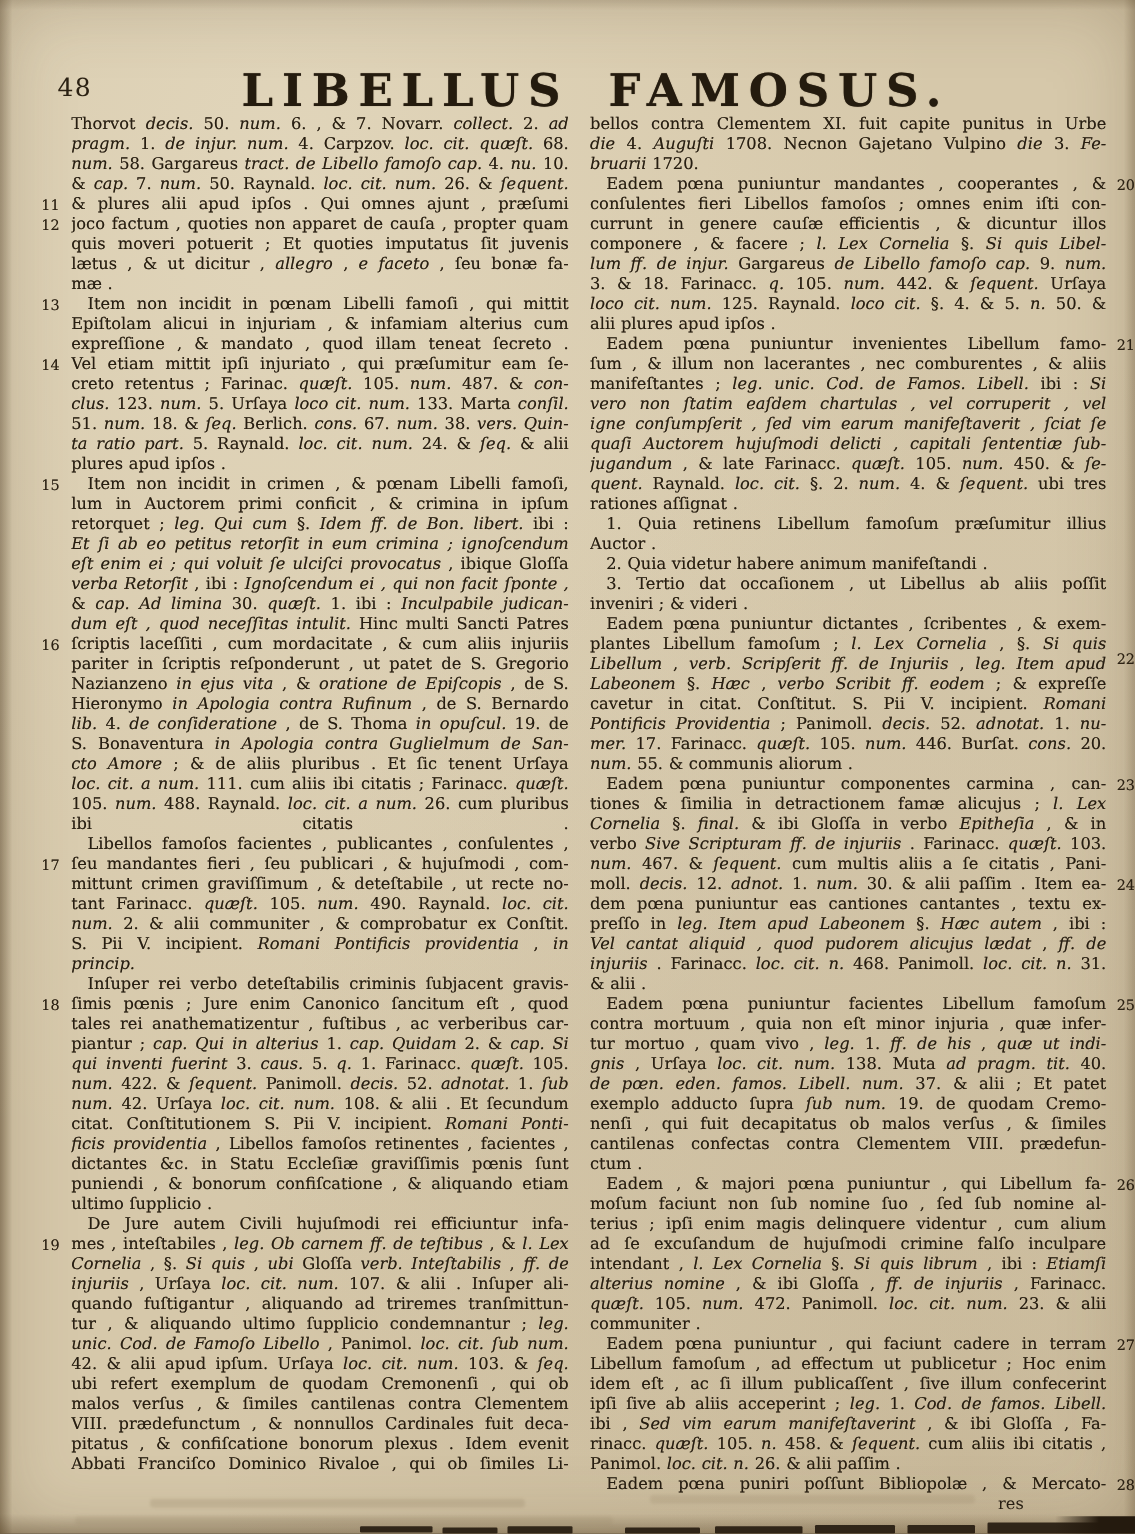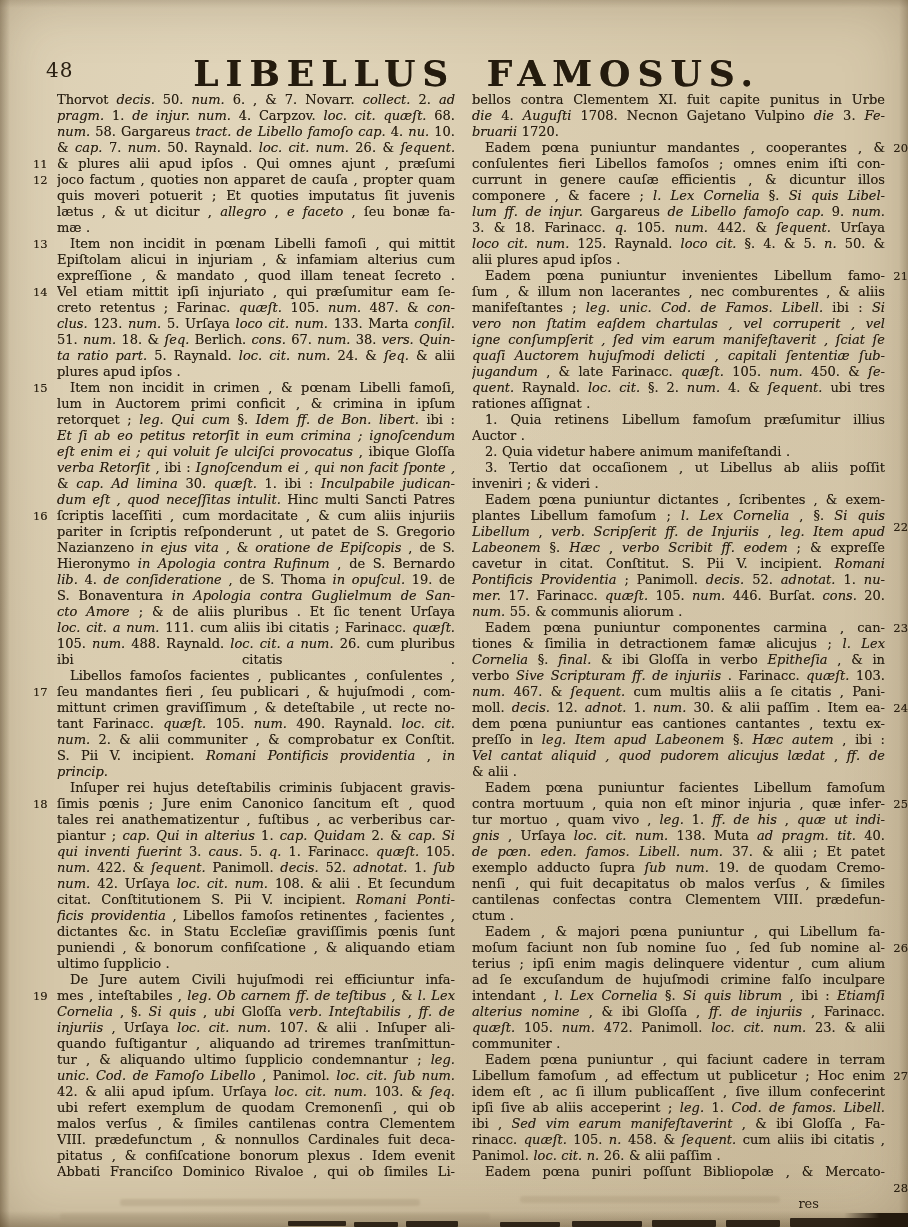--- a/index.html
+++ b/index.html
@@ -110,21 +110,21 @@
       <div class="line"><i>loc. cit. a num.</i> 111. cum aliis ibi citatis ; Farinacc. <i>quæſt.</i></div>
       <div class="line">105. <i>num.</i> 488. Raynald. <i>loc. cit. a num.</i> 26. cum pluribus</div>
       <div class="line">ibi citatis .</div>
       <div class="line indent">Libellos famoſos facientes , publicantes , conſulentes ,</div>
       <div class="line">ſeu mandantes fieri , ſeu publicari , &amp; hujuſmodi , com-</div>
       <div class="line">mittunt crimen graviſſimum , &amp; deteſtabile , ut recte no-</div>
       <div class="line">tant Farinacc. <i>quæſt.</i> 105. <i>num.</i> 490. Raynald. <i>loc. cit.</i></div>
       <div class="line"><i>num.</i> 2. &amp; alii communiter , &amp; comprobatur ex Conſtit.</div>
       <div class="line">S. Pii V. incipient. <i>Romani Pontificis providentia</i> , <i>in</i></div>
       <div class="line nj"><i>princip.</i></div>
-      <div class="line indent">Inſuper rei hujus deteſtabilis criminis ſubjacent gravis-</div>
+      <div class="line indent">Inſuper rei verbo deteſtabilis criminis ſubjacent gravis-</div>
       <div class="line">ſimis pœnis ; Jure enim Canonico ſancitum eſt , quod</div>
       <div class="line">tales rei anathematizentur , fuſtibus , ac verberibus car-</div>
       <div class="line">piantur ; <i>cap. Qui in alterius</i> 1. <i>cap. Quidam</i> 2. &amp; <i>cap. Si</i></div>
       <div class="line"><i>qui inventi fuerint</i> 3. <i>caus.</i> 5. <i>q.</i> 1. Farinacc. <i>quæſt.</i> 105.</div>
       <div class="line"><i>num.</i> 422. &amp; <i>ſequent.</i> Panimoll. <i>decis.</i> 52. <i>adnotat.</i> 1. <i>ſub</i></div>
       <div class="line"><i>num.</i> 42. Urſaya <i>loc. cit. num.</i> 108. &amp; alii . Et ſecundum</div>
       <div class="line">citat. Conſtitutionem S. Pii V. incipient. <i>Romani Ponti-</i></div>
       <div class="line"><i>ficis providentia</i> , Libellos famoſos retinentes , facientes ,</div>
       <div class="line">dictantes &amp;c. in Statu Eccleſiæ graviſſimis pœnis ſunt</div>
       <div class="line">puniendi , &amp; bonorum confiſcatione , &amp; aliquando etiam</div>
@@ -188,20 +188,21 @@
       <div class="line nj"><i>num.</i> 55. &amp; communis aliorum .</div>
       <div class="line indent">Eadem pœna puniuntur componentes carmina , can-</div>
       <div class="line">tiones &amp; ſimilia in detractionem famæ alicujus ; <i>l. Lex</i></div>
       <div class="line"><i>Cornelia</i> §. <i>final.</i> &amp; ibi Gloſſa in verbo <i>Epitheſia</i> , &amp; in</div>
       <div class="line">verbo <i>Sive Scripturam ff. de injuriis</i> . Farinacc. <i>quæſt.</i> 103.</div>
       <div class="line"><i>num.</i> 467. &amp; <i>ſequent.</i> cum multis aliis a ſe citatis , Pani-</div>
       <div class="line">moll. <i>decis.</i> 12. <i>adnot.</i> 1. <i>num.</i> 30. &amp; alii paſſim . Item ea-</div>
       <div class="line">dem pœna puniuntur eas cantiones cantantes , textu ex-</div>
       <div class="line">preſſo in <i>leg. Item apud Labeonem</i> §. <i>Hæc autem</i> , ibi :</div>
       <div class="line"><i>Vel cantat aliquid , quod pudorem alicujus lædat</i> , <i>ff. de</i></div>
+      <div class="line"><i>injuriis</i> . Farinacc. <i>loc. cit. n.</i> 468. Panimoll. <i>loc. cit. n.</i> 31.</div>
       <div class="line nj">&amp; alii .</div>
       <div class="line indent">Eadem pœna puniuntur facientes Libellum famoſum</div>
       <div class="line">contra mortuum , quia non eſt minor injuria , quæ infer-</div>
       <div class="line">tur mortuo , quam vivo , <i>leg.</i> 1. <i>ff. de his</i> , <i>quæ ut indi-</i></div>
       <div class="line"><i>gnis</i> , Urſaya <i>loc. cit. num.</i> 138. Muta <i>ad pragm. tit.</i> 40.</div>
       <div class="line"><i>de pœn. eden. famos. Libell. num.</i> 37. &amp; alii ; Et patet</div>
       <div class="line">exemplo adducto ſupra <i>ſub num.</i> 19. de quodam Cremo-</div>
       <div class="line">nenſi , qui fuit decapitatus ob malos verſus , &amp; ſimiles</div>
       <div class="line">cantilenas confectas contra Clementem VIII. prædefun-</div>
       <div class="line nj">ctum .</div>

